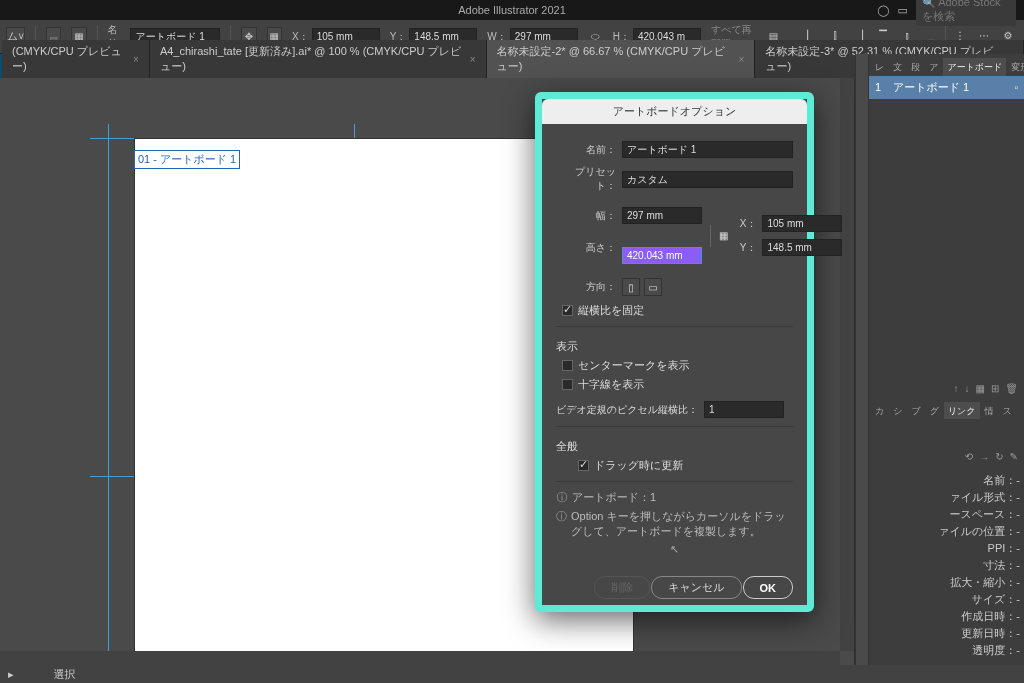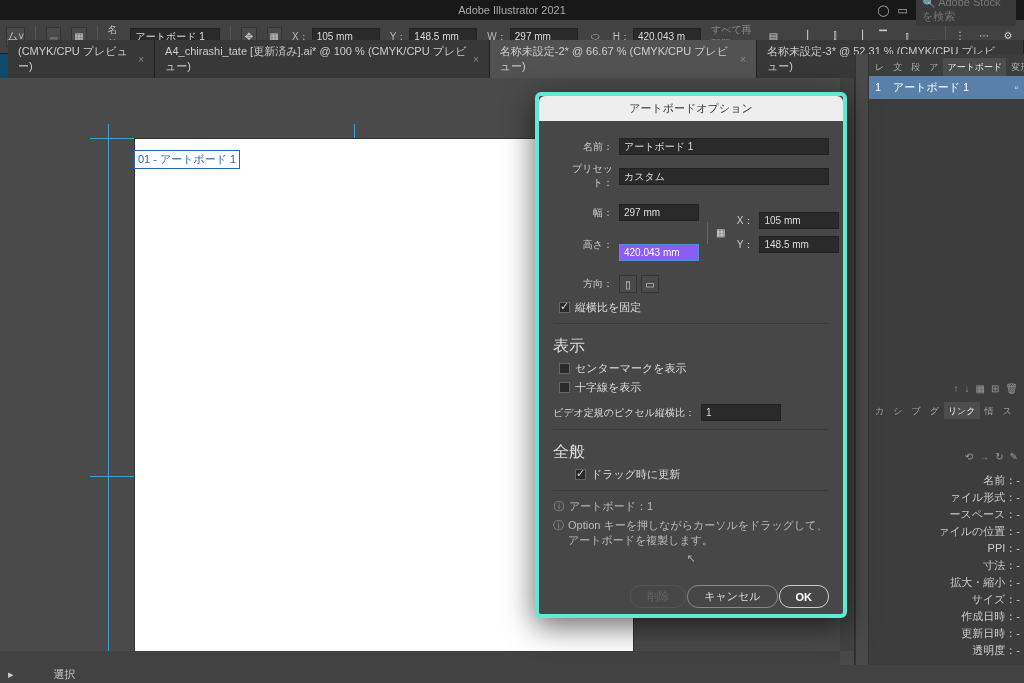--- a/index.html
+++ b/index.html
@@ -9,21 +9,21 @@
 .titlebar-right { position: absolute; right: 8px; display: flex; align-items: center; gap: 8px; }
 .search-stock { background: #3a3a3a; padding: 2px 6px; border-radius: 2px; color: #777; width: 100px; }
 
 .control-bar { height: 34px; background: #424242; border-bottom: 1px solid #222; display: flex; align-items: center; padding: 0 6px; gap: 10px; }
 .control-group { display: flex; align-items: center; gap: 3px; }
 .control-label { color: #bbb; font-size: 10px; }
 .control-input { background: #2a2a2a; border: 1px solid #222; color: #ddd; padding: 2px 4px; width: 68px; font-size: 10px; }
 .btn-icon { width: 20px; height: 20px; background: #4a4a4a; border: 1px solid #333; display: flex; align-items: center; justify-content: center; font-size: 10px; cursor: pointer; }
 .divider-v { width: 1px; height: 22px; background: #555; }
 
-.tabs-bar { height: 24px; background: #0c4a6e; display: flex; align-items: flex-end; padding-left: 8px; }
+.tabs-bar { height: 24px; background: #0c4a6e; display: flex; align-items: flex-end; padding-left: 2px; }
 .doc-tab { padding: 4px 10px; font-size: 10px; color: #ccc; background: #383838; border-right: 1px solid #222; cursor: pointer; display: flex; align-items: center; gap: 6px; }
 .doc-tab.active { background: #525252; }
 .tab-close { color: #888; font-size: 10px; }
 
 .main-area { position: absolute; top: 78px; bottom: 18px; left: 0; right: 170px; background: #4a4a4a; overflow: hidden; }
 .canvas-host { position: absolute; top: 0; left: 0; right: 14px; bottom: 14px; background: #4a4a4a; }
 
 
 .artboard { position: absolute; left: 134px; top: 60px; width: 500px; height: 560px; background: #fff; border: 1px solid #333; }
 .artboard-name { position: absolute; left: 134px; top: 72px; background: #fff; border: 1px solid #2266bb; padding: 1px 3px; font-size: 9px; color: #2266bb; }
@@ -50,31 +50,31 @@
 .panel-icons span { color: #999; font-size: 10px; cursor: pointer; }
 
 .props-list { background: #3d3d3d; padding: 6px 4px; }
 .props-row { display: flex; justify-content: flex-end; gap: 4px; font-size: 10px; color: #ccc; padding: 1px 0; }
 
 .dock-strip { position: absolute; top: 54px; bottom: 18px; right: 155px; width: 14px; background: #4a4a4a; border-left: 1px solid #333; border-right: 1px solid #333; }
 
 .status-bar { position: absolute; bottom: 0; left: 0; right: 0; height: 18px; background: #424242; display: flex; align-items: center; gap: 40px; padding: 0 8px; font-size: 10px; color: #ccc; }
 
 
-.modal { position: absolute; left: 535px; top: 92px; width: 312px; background: #474747; border: 4px solid #5eead4; border-radius: 6px; box-shadow: 0 8px 30px rgba(0,0,0,0.6); color: #ddd; }
+.modal { position: absolute; left: 535px; top: 92px; width: 279px; background: #474747; border: 7px solid #5eead4; border-radius: 6px; box-shadow: 0 8px 30px rgba(0,0,0,0.6); color: #ddd; }
 .modal-title { text-align: center; padding: 5px; font-size: 11px; background: #eee; color: #333; border-radius: 6px 6px 0 0; font-weight: 500;}
 .modal-body { padding: 10px 14px; }
 .field-row { display: flex; align-items: center; gap: 6px; margin: 7px 0; }
 .field-label { width: 60px; text-align: right; font-size: 10px; color: #ccc; }
 .field-input { background: #2a2a2a; border: 1px solid #222; color: #ddd; padding: 2px 4px; flex: 1; font-size: 10px; }
 .field-input.hl { border: 1px solid #4a90d9; background: #8b5cf6; color: #fff; margin-top: 16px; }
 .field-input.mid { width: 80px; flex: none; }
 .two-col { display: flex; gap: 8px; align-items: center; }
 .two-col .col { flex: 1; }
-.section-title { font-size: 16px; color: #ddd; margin: 12px 0 4px; }
+.section-title { font-size: 11px; color: #ddd; margin: 12px 0 4px; }
 .checkbox-row { display: flex; align-items: center; gap: 5px; margin: 4px 0 4px 6px; font-size: 10px; }
 .checkbox { width: 11px; height: 11px; background: #2a2a2a; border: 1px solid #666; display: inline-block; position: relative; }
 .checkbox.checked::after { content: "✓"; position: absolute; left: 0px; top: -3px; color: #ddd; font-size: 11px; }
 .hr { height: 1px; background: #3a3a3a; margin: 8px 0; }
 .info-row { display: flex; gap: 4px; font-size: 10px; color: #bbb; margin: 4px 0; align-items: flex-start; }
 .info-icon { display: inline-block; width: 12px; text-align: center; color: #999; }
 .modal-footer { display: flex; justify-content: flex-end; gap: 1px; padding: 10px 14px 6px; }
 .btn { padding: 3px 16px; border-radius: 11px; border: 1px solid #888; background: transparent; color: #ddd; font-size: 11px; cursor: pointer; }
 .btn.disabled { color: #666; border-color: #555; cursor: default; }
 .btn.primary { border-color: #ccc; color: #fff; font-weight: 600; }

